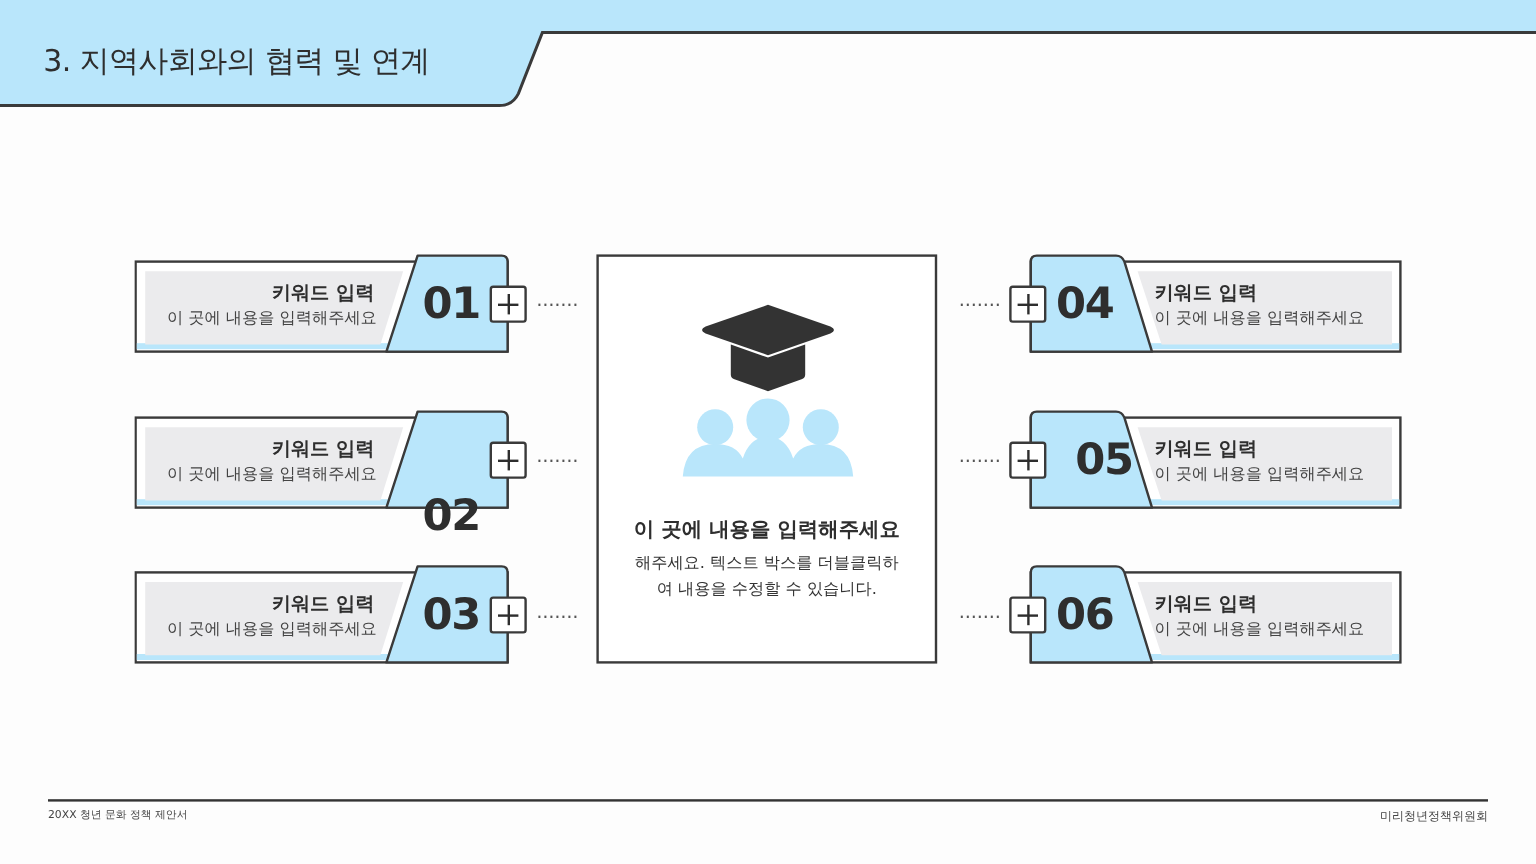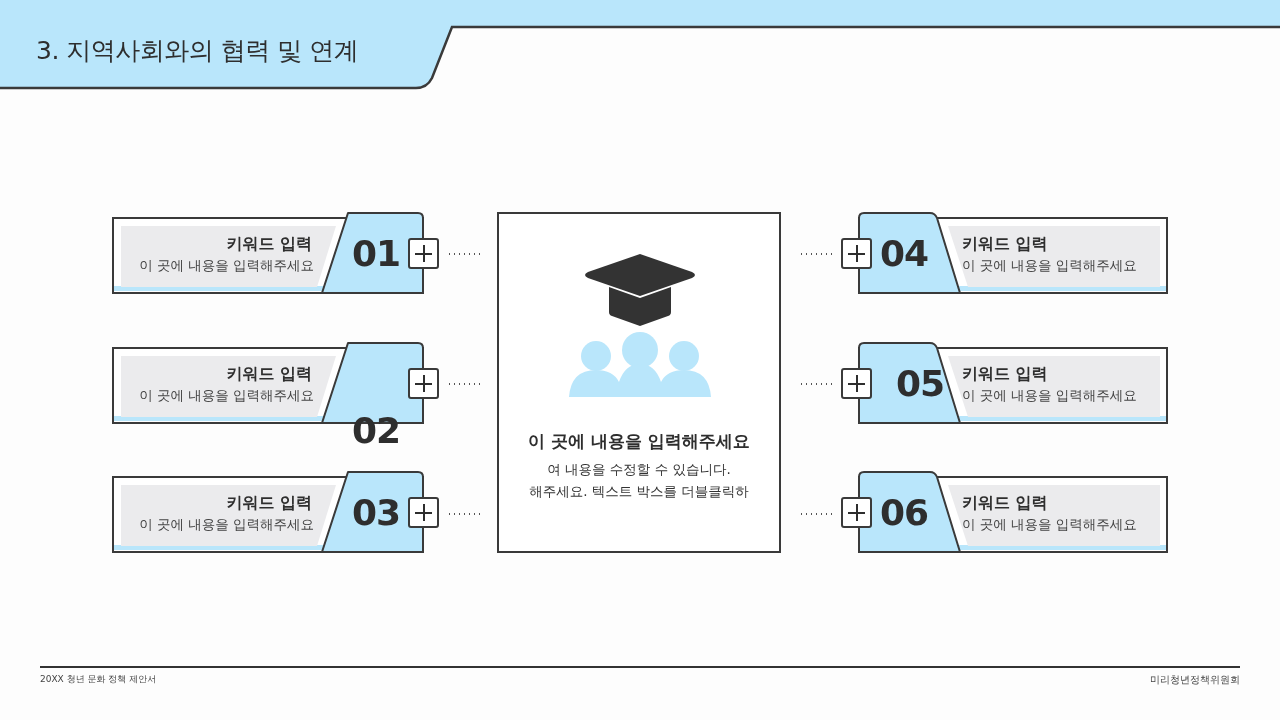--- a/index.html
+++ b/index.html
@@ -119,22 +119,22 @@
 
     <path d="M42 35 L73 46 L104 35 V60 Q104 63 101 64 L73 74 L45 64 Q42 63 42 60 Z" fill="#333"></path>
 
     <circle cx="29" cy="104" r="15" fill="#b9e6fb"></circle>
     <circle cx="73" cy="98" r="18" fill="#b9e6fb"></circle>
     <circle cx="117" cy="104" r="15" fill="#b9e6fb"></circle>
     <path d="M2 145 Q4 118 29 118 Q46 118 52 130 Q58 112 73 112 Q88 112 94 130 Q100 118 117 118 Q142 118 144 145 Z" fill="#b9e6fb"></path>
   </svg>
   <div class="center-title">이 곳에 내용을 입력해주세요</div>
   <div class="center-body">
+    <div>해주세요. 텍스트 박스를 더블클릭하</div>
     <div>여 내용을 수정할 수 있습니다.</div>
-    <div>해주세요. 텍스트 박스를 더블클릭하</div>
   </div>
 </div>
 
 <div class="dots" style="left:799px; top:253px;"></div>
 <div class="item" style="left:840px; top:210px;">
   <svg class="shape" width="330" height="85" viewBox="0 0 330 85">
     <rect x="19" y="8" width="308" height="75" fill="#fff" stroke="#3a3a3a" stroke-width="2"></rect>
     <rect x="20" y="76" width="306" height="5" fill="#b9e6fb"></rect>
     <path d="M108 16 H320 V77 H128 Z" fill="#ebebed"></path>
     <path d="M24 3 H90 Q95 3 97 8 L120 83 H19 V8 Q19 3 24 3 Z" fill="#b9e6fb" stroke="#3a3a3a" stroke-width="2" stroke-linejoin="round"></path>

